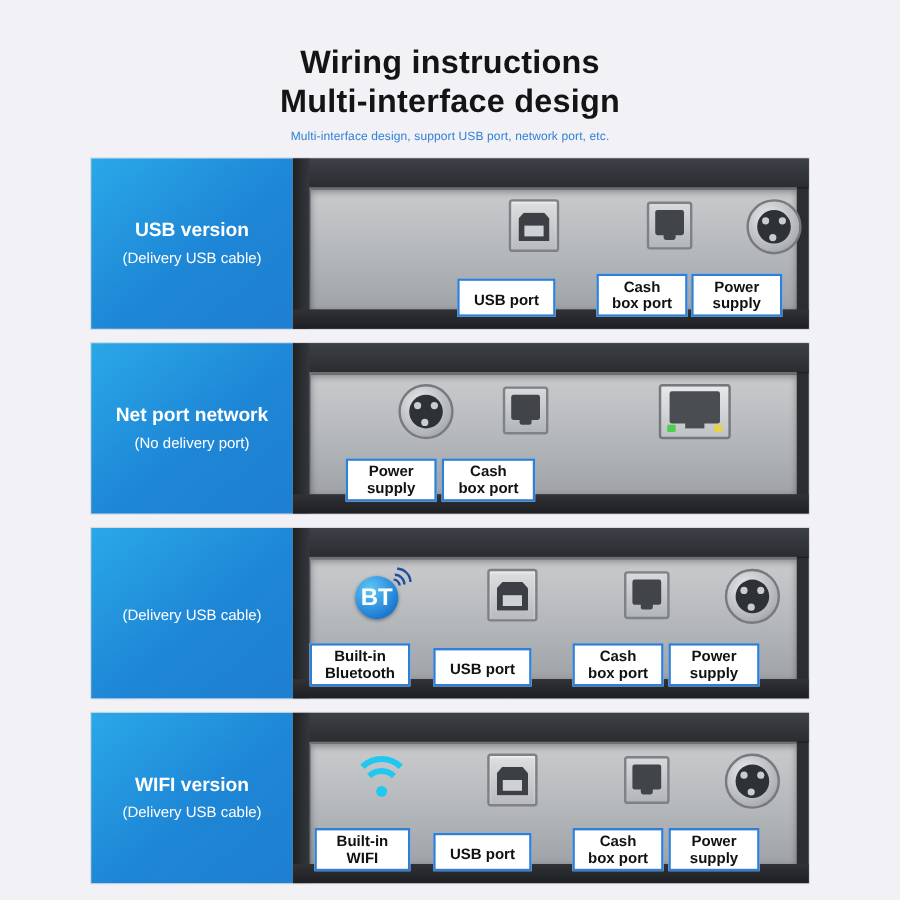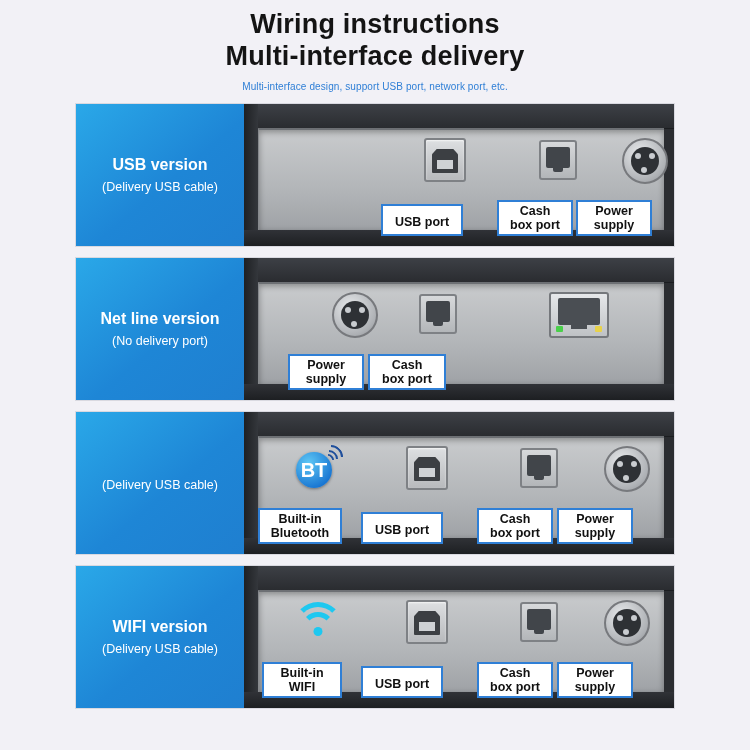--- a/index.html
+++ b/index.html
@@ -16,20 +16,21 @@
   }
   .page {
     width: 750px;
     height: 750px;
     position: relative;
     box-sizing: border-box;
   }
   .header {
     text-align: center;
     padding-top: 8px;
+    margin-top: 28px;
   }
   .title-line {
     font-size: 27px;
     font-weight: bold;
     color: #141414;
     line-height: 32px;
     letter-spacing: 0.2px;
   }
   .subtitle {
     margin-top: 9px;
@@ -316,21 +317,21 @@
   }
   .cap.one-line { padding-top: 9px; height: 32px; }
 </style>
 </head>
 <body>
 
 <div class="page">
 
   <div class="header">
     <div class="title-line">Wiring instructions</div>
-    <div class="title-line">Multi-interface delivery</div>
+    <div class="title-line">Multi-interface design</div>
     <div class="subtitle">Multi-interface design, support USB port, network port, etc.</div>
   </div>
 
   <div class="rows">
 
     <div class="row">
       <div class="label-box">
         <div class="label-main">USB version</div>
         <div class="label-sub">(Delivery USB cable)</div>
       </div>
@@ -361,21 +362,21 @@
           <div class="cap" style="left:239px;width:76px;">Cash
 box port</div>
           <div class="cap" style="left:318px;width:76px;">Power
 supply</div>
         </div>
       </div>
     </div>
 
     <div class="row">
       <div class="label-box">
-        <div class="label-main">Net line version</div>
+        <div class="label-main">Net port network</div>
         <div class="label-sub">(No delivery port)</div>
       </div>
       <div class="panel">
         <div class="top-strip"></div>
         <div class="side-dark"></div>
         <div class="recess"></div>
         <div class="bottom-strip"></div>
 
         <div class="ports">
           <div class="port-slot" style="left:58px;top:4px;">

